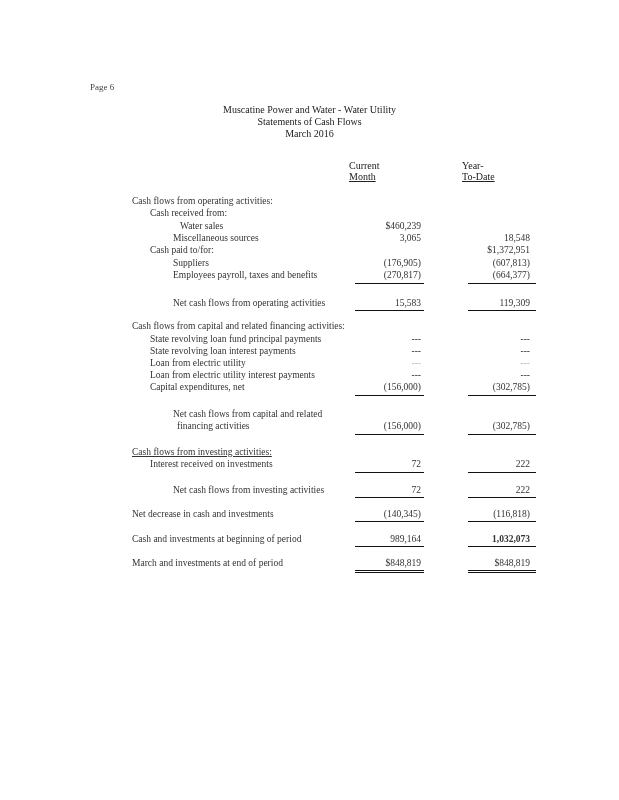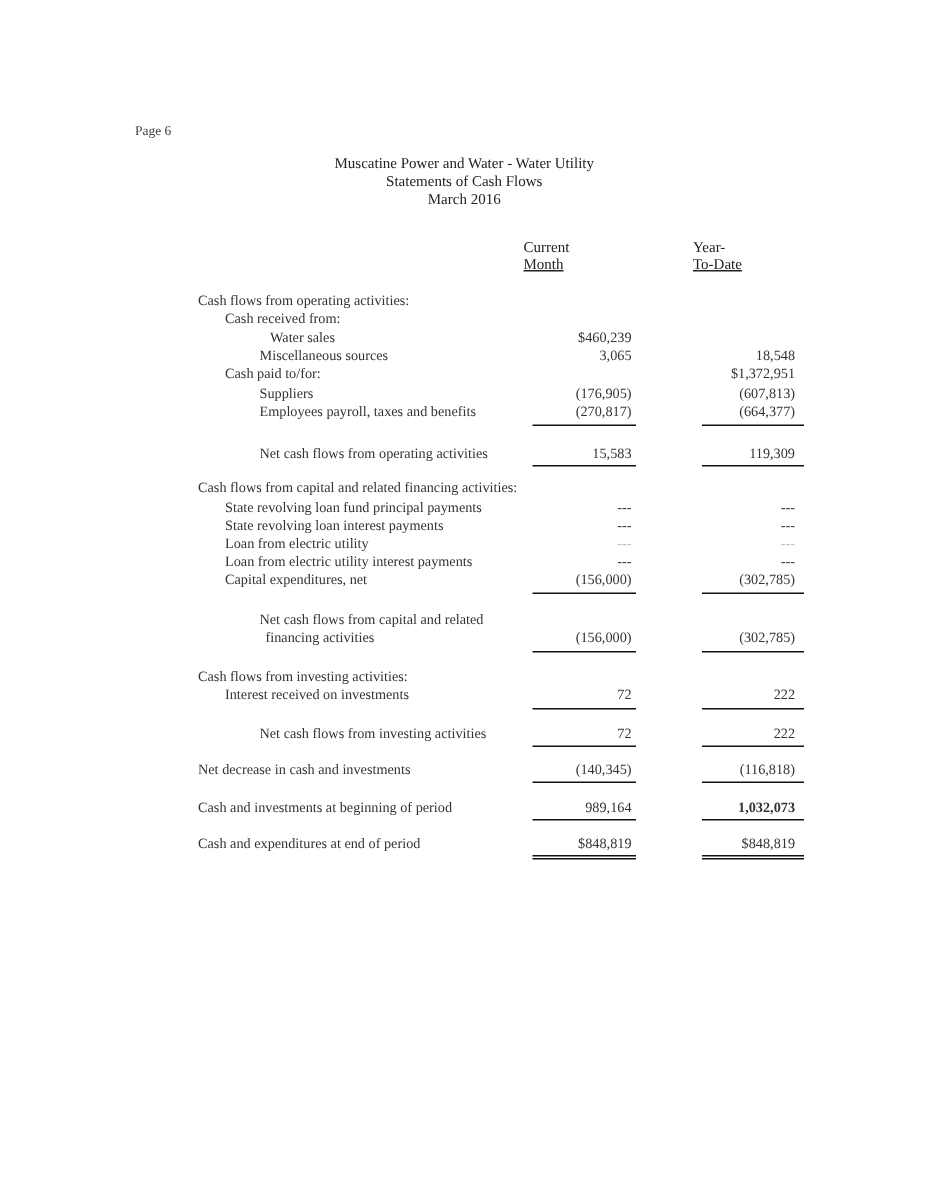--- a/index.html
+++ b/index.html
@@ -96,21 +96,21 @@
 <div class="rule r1" style="top:395px;"></div>
 <div class="rule r2" style="top:395px;"></div>
 
 <div class="abs lbl" style="left:131px; top:409px;">Net cash flows from capital and related</div>
 <div class="abs lbl" style="left:135px; top:421px;">financing activities</div>
 <div class="abs num c1" style="top:421px;">(156,000)</div>
 <div class="abs num c2" style="top:421px;">(302,785)</div>
 <div class="rule r1" style="top:434px;"></div>
 <div class="rule r2" style="top:434px;"></div>
 
-<div class="abs lbl" style="left:90px; top:447px;">Cash flows from investing activities:</div>
+<div class="abs lbl" style="left:90px; top:447px;text-decoration:underline;">Cash flows from investing activities:</div>
 <div class="abs lbl" style="left:108px; top:459px;">Interest received on investments</div>
 <div class="abs num c1" style="top:459px;">72</div>
 <div class="abs num c2" style="top:459px;">222</div>
 <div class="rule r1" style="top:472px;"></div>
 <div class="rule r2" style="top:472px;"></div>
 
 <div class="abs lbl" style="left:131px; top:485px;">Net cash flows from investing activities</div>
 <div class="abs num c1" style="top:485px;">72</div>
 <div class="abs num c2" style="top:485px;">222</div>
 <div class="rule r1" style="top:497px;"></div>
@@ -121,17 +121,17 @@
 <div class="abs num c2" style="top:509px;">(116,818)</div>
 <div class="rule r1" style="top:521px;"></div>
 <div class="rule r2" style="top:521px;"></div>
 
 <div class="abs lbl" style="left:90px; top:534px;">Cash and investments at beginning of period</div>
 <div class="abs num c1" style="top:534px;">989,164</div>
 <div class="abs num c2" style="top:534px;font-weight:bold;">1,032,073</div>
 <div class="rule r1" style="top:546px;"></div>
 <div class="rule r2" style="top:546px;"></div>
 
-<div class="abs lbl" style="left:90px; top:558px;">Cash and expenditures at end of period</div>
+<div class="abs lbl" style="left:90px; top:558px;">March and investments at end of period</div>
 <div class="abs num c1" style="top:558px;">$848,819</div>
 <div class="abs num c2" style="top:558px;">$848,819</div>
 <div class="rule dbl r1" style="top:570px;"></div>
 <div class="rule dbl r2" style="top:570px;"></div>
 
 </body></html>

